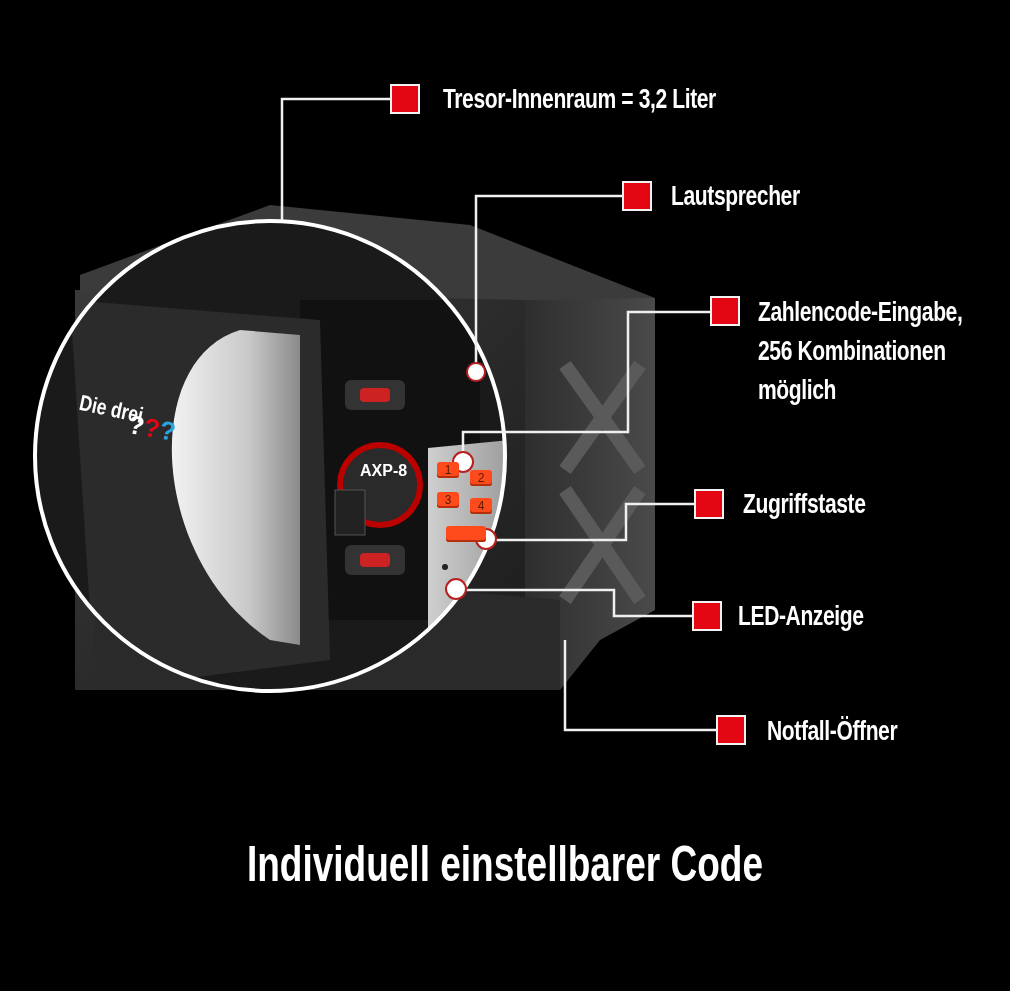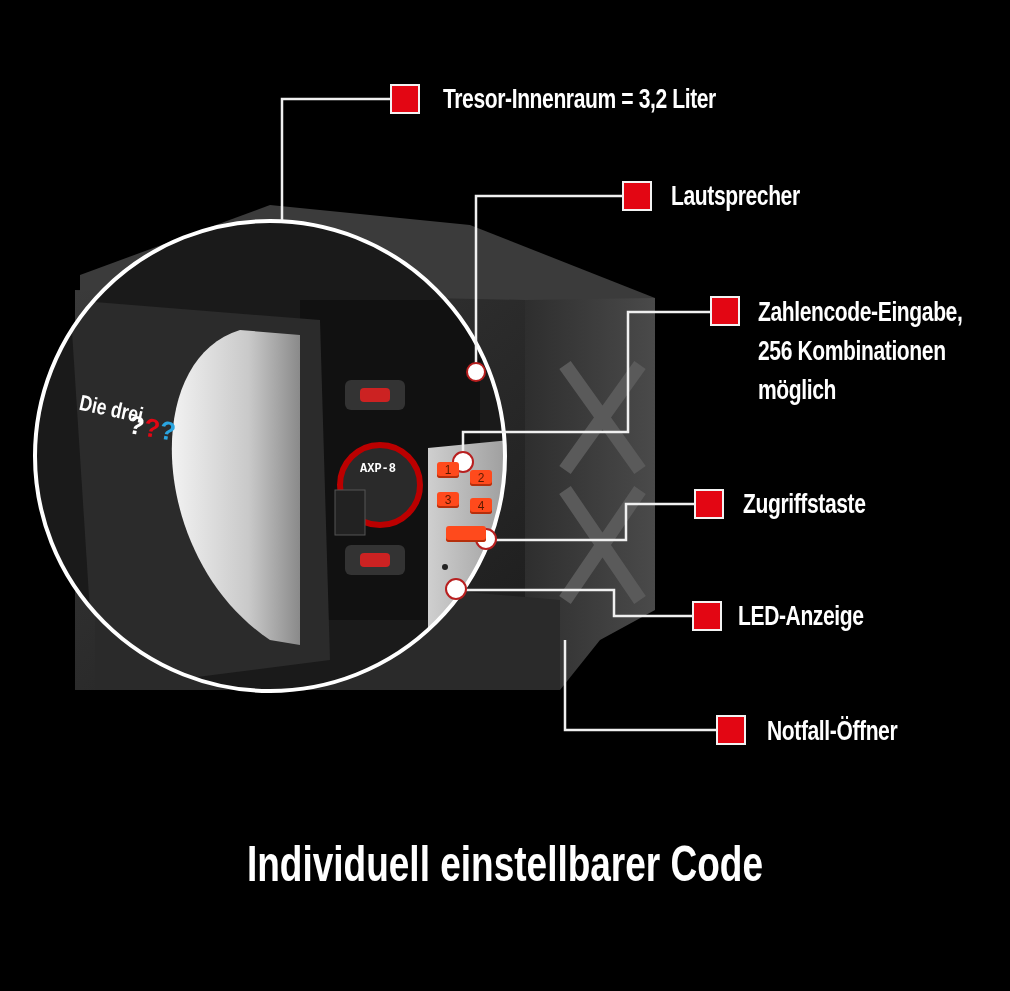--- a/index.html
+++ b/index.html
@@ -20,21 +20,21 @@
     color: #fff; font-weight: bold; font-size: 50px; line-height: 60px;
     transform: scaleX(0.74); transform-origin: center center; white-space: nowrap;
     font-family: "Liberation Sans", sans-serif;
   }
   .brand { position: absolute; left: 82px; top: 392px; color: #fff; font-weight: bold; font-size: 22px; transform: rotate(12deg) scaleX(0.8); transform-origin: left top; line-height: 22px; font-family: "Liberation Sans", sans-serif; }
   .qmarks { position: absolute; left: 128px; top: 413px; font-weight: bold; font-size: 26px; transform: rotate(10deg); font-family: "Liberation Sans", sans-serif; }
   .qmarks span:nth-child(1) { color: #fff; }
   .qmarks span:nth-child(2) { color: #e30613; }
   .qmarks span:nth-child(3) { color: #2aa5e0; }
   .key { position: absolute; background: #ff4a1c; border-radius: 3px; color: #5a1a00; font-size: 12px; text-align: center; line-height: 16px; box-shadow: inset 0 -2px 0 #b52f0c; font-family: "Liberation Sans", sans-serif; }
-  .chip { position: absolute; left: 360px; top: 462px; color: #fff; font-size: 12px; font-weight: bold; font-family: Liberation Mono, monospace; }
+  .chip { position: absolute; left: 360px; top: 462px; color: #fff; font-size: 16px; font-weight: bold; font-family: Liberation Sans, sans-serif; }
 </style>
 </head>
 <body>
 
 <div class="frame">
 
   <svg class="art" width="1010" height="991" viewBox="0 0 1010 991">
     <defs>
       <linearGradient id="body" x1="0" y1="0" x2="1" y2="1">
         <stop offset="0" stop-color="#3a3a3a"></stop>

